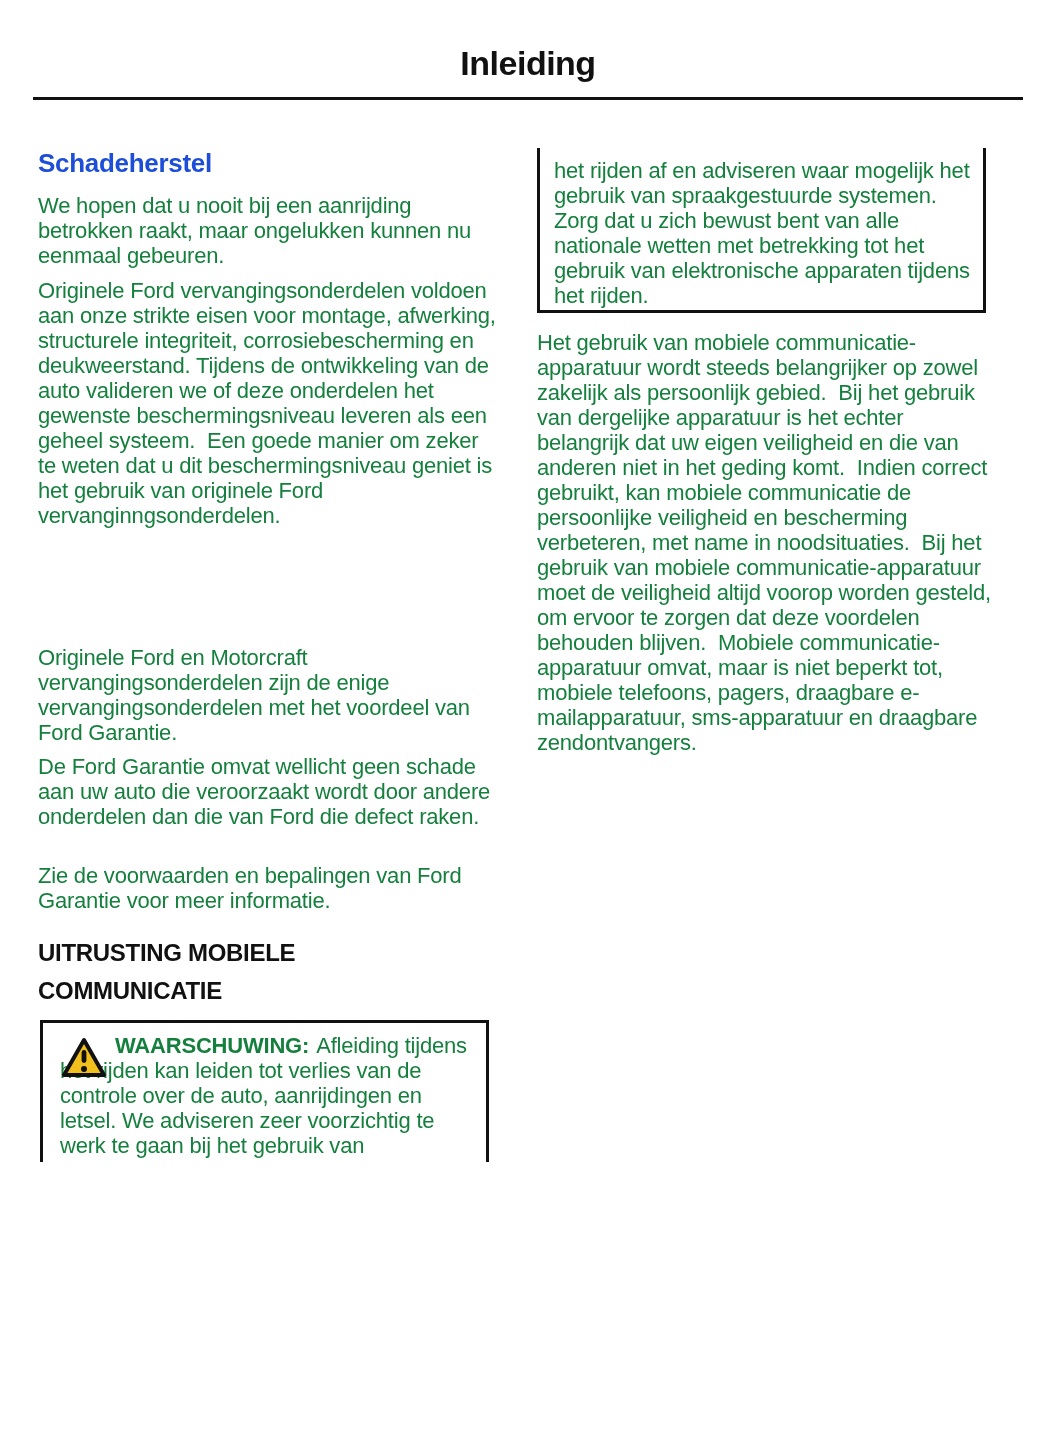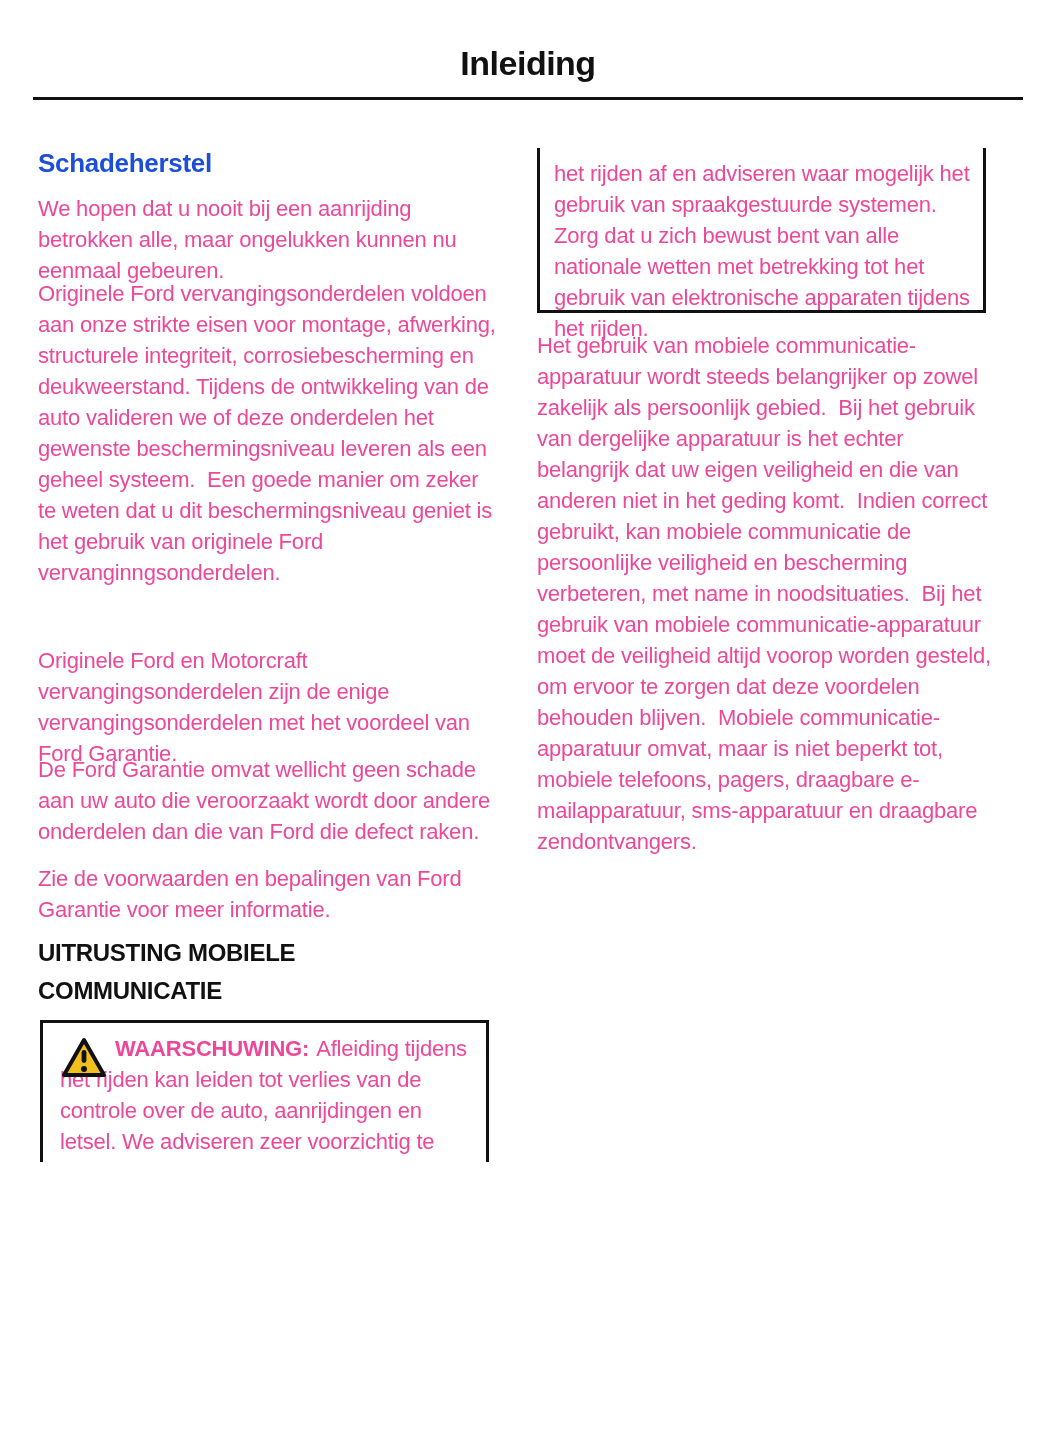--- a/index.html
+++ b/index.html
@@ -14,22 +14,22 @@
   .doc-title{
     position:absolute;top:44px;left:0;width:100%;
     text-align:center;font-size:34px;font-weight:bold;
     letter-spacing:-0.5px;color:#111;
   }
   .title-rule{
     position:absolute;top:97px;left:33px;width:990px;
     border-top:3px solid #111;height:0;
   }
   .body-text{
-    font-size:22px;line-height:31px;letter-spacing:-0.2px;
-    color:#ec4899;margin:0;
+    font-size:22px;line-height:25px;letter-spacing:-0.2px;
+    color:#15803d;margin:0;
   }
   .abs{position:absolute;}
   .h2{
     font-size:26px;font-weight:bold;line-height:31px;
     letter-spacing:-0.3px;color:#1d4ed8;margin:0;
   }
   .h1caps{
     font-size:24px;font-weight:bold;line-height:38px;
     letter-spacing:-0.3px;color:#111;margin:0;
   }
@@ -61,21 +61,21 @@
 </head>
 <body>
 
 <div class="page">
 
   <div class="doc-title">Inleiding</div>
   <div class="title-rule"></div>
 
   <h2 class="h2 abs left-col-x" style="top:148px;">Schadeherstel</h2>
 
-  <p class="body-text abs left-col-x" style="top:193px;">We hopen dat u nooit bij een aanrijding betrokken alle, maar ongelukken kunnen nu eenmaal gebeuren.</p>
+  <p class="body-text abs left-col-x" style="top:193px;">We hopen dat u nooit bij een aanrijding betrokken raakt, maar ongelukken kunnen nu eenmaal gebeuren.</p>
 
   <p class="body-text abs left-col-x" style="top:278px;">Originele Ford vervangingsonderdelen voldoen aan onze strikte eisen voor montage, afwerking, structurele integriteit, corrosiebescherming en deukweerstand. Tijdens de ontwikkeling van de auto valideren we of deze onderdelen het gewenste beschermingsniveau leveren als een geheel systeem.&nbsp; Een goede manier om zeker te weten dat u dit beschermingsniveau geniet is het gebruik van originele Ford vervanginngsonderdelen.</p>
 
 
   <p class="body-text abs left-col-x" style="top:645px;">Originele Ford en Motorcraft vervangingsonderdelen zijn de enige vervangingsonderdelen met het voordeel van Ford Garantie.</p>
 
   <p class="body-text abs left-col-x" style="top:754px;">De Ford Garantie omvat wellicht geen schade aan uw auto die veroorzaakt wordt door andere onderdelen dan die van Ford die defect raken.</p>
 
   <p class="body-text abs left-col-x" style="top:863px;">Zie de voorwaarden en bepalingen van Ford Garantie voor meer informatie.</p>
 

